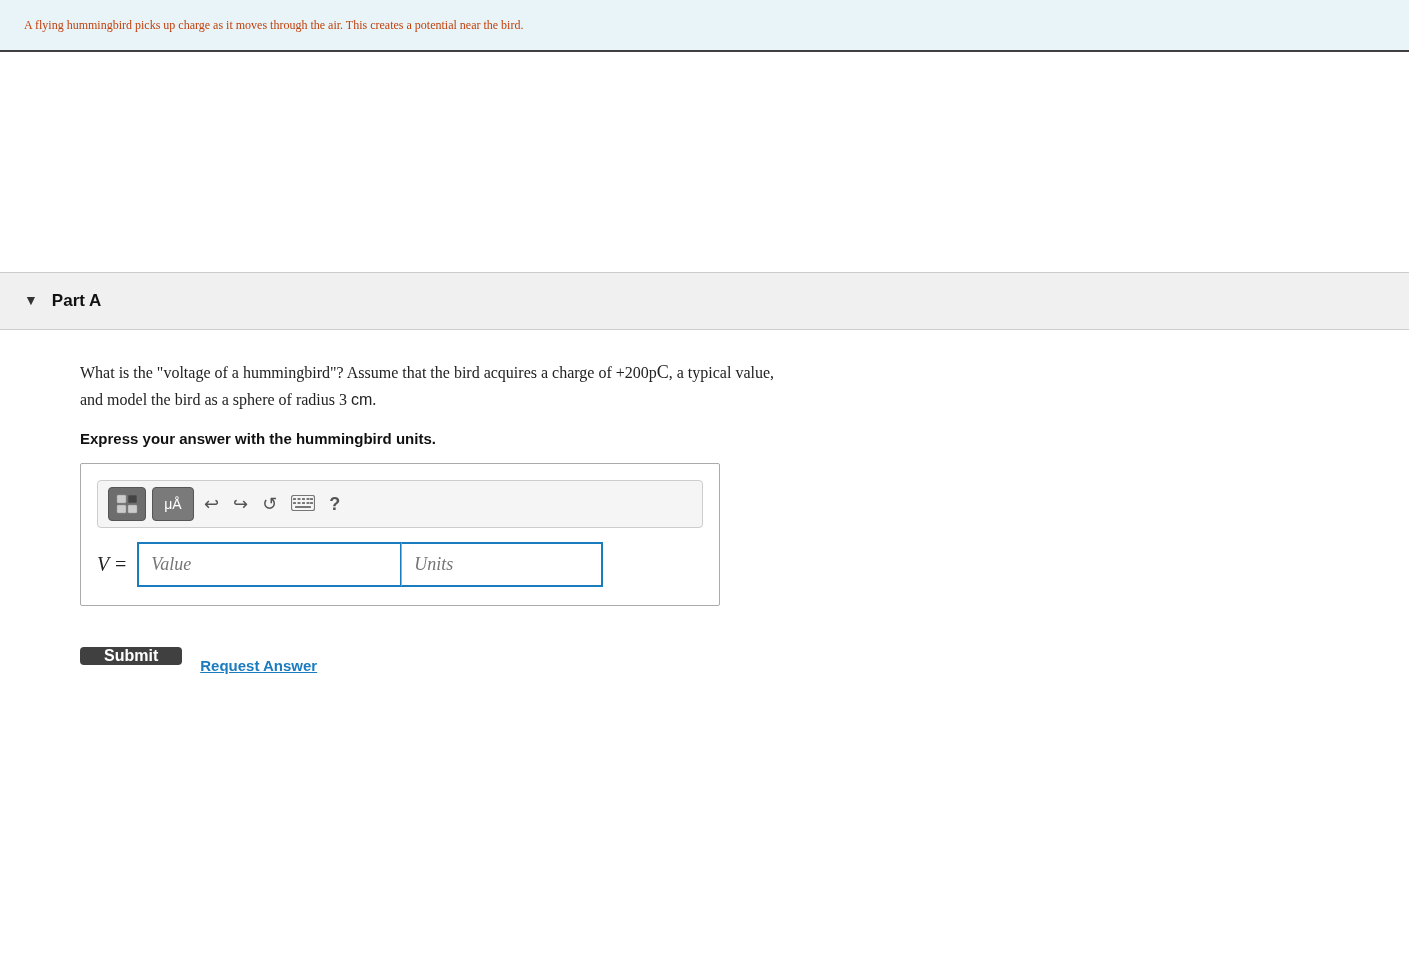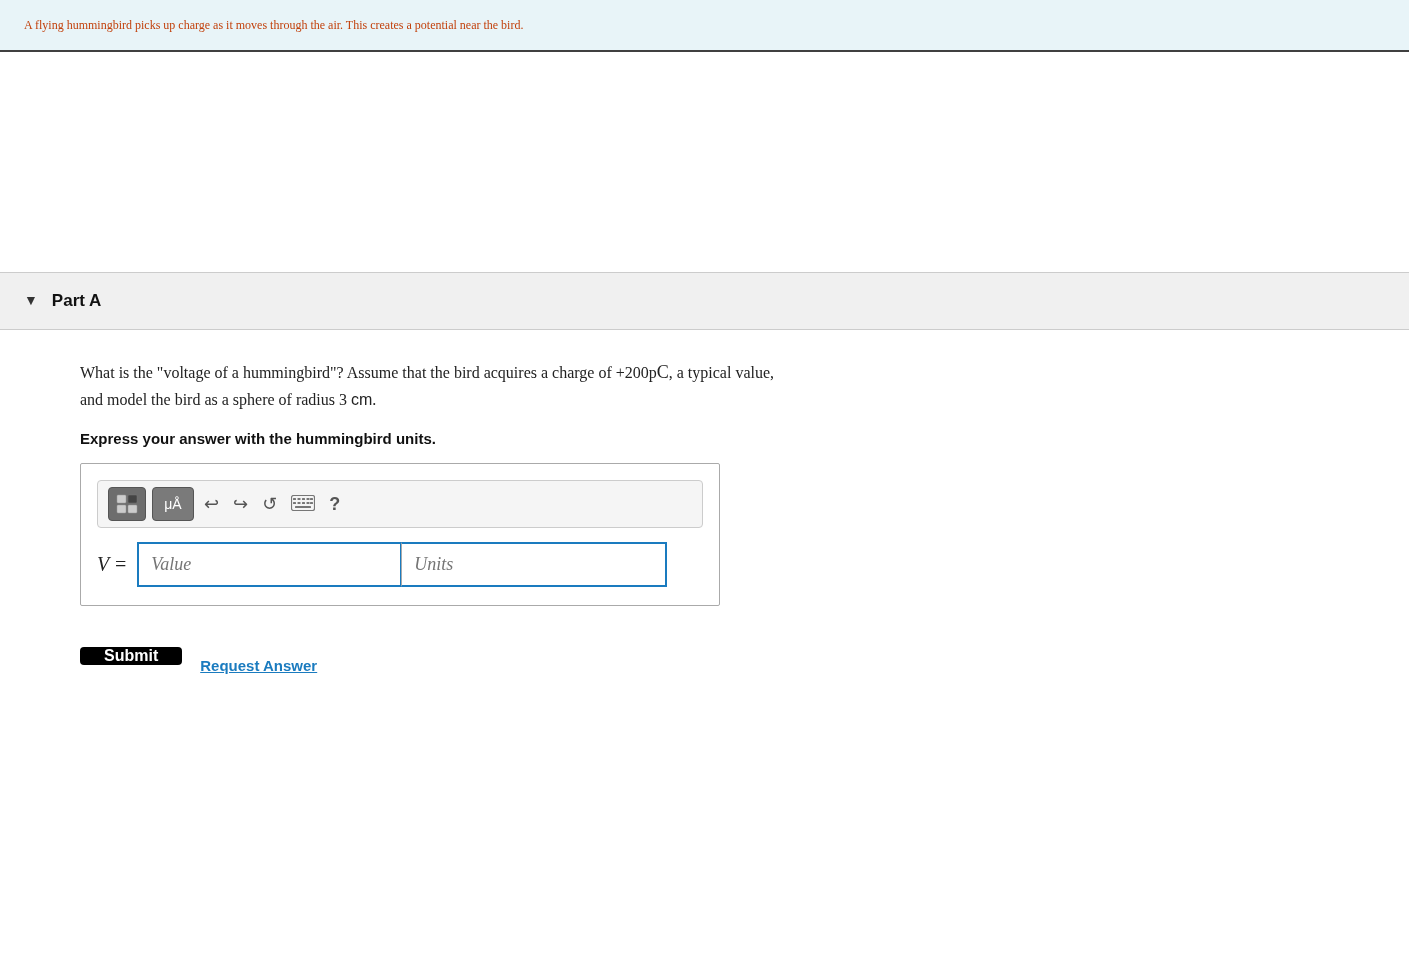--- a/index.html
+++ b/index.html
@@ -176,33 +176,33 @@
     }
 
     .units-input {
       border: 2px solid #1a7bbf;
       border-left: 1px solid #aaaaaa;
       padding: 10px 12px;
       font-size: 18px;
       font-style: italic;
       color: #aaaaaa;
       font-family: Georgia, serif;
-      width: 266px;
+      width: 202px;
       outline: none;
       background: #ffffff;
     }
 
     .actions-row {
       display: flex;
       align-items: center;
       gap: 18px;
     }
 
     .submit-btn {
-      background-color: #000000;
+      background-color: #404040;
       color: #ffffff;
       border: none;
       border-radius: 4px;
       padding: 0 24px;
       font-size: 16px;
       font-family: Arial, sans-serif;
       font-weight: bold;
       cursor: pointer;
     }
 

